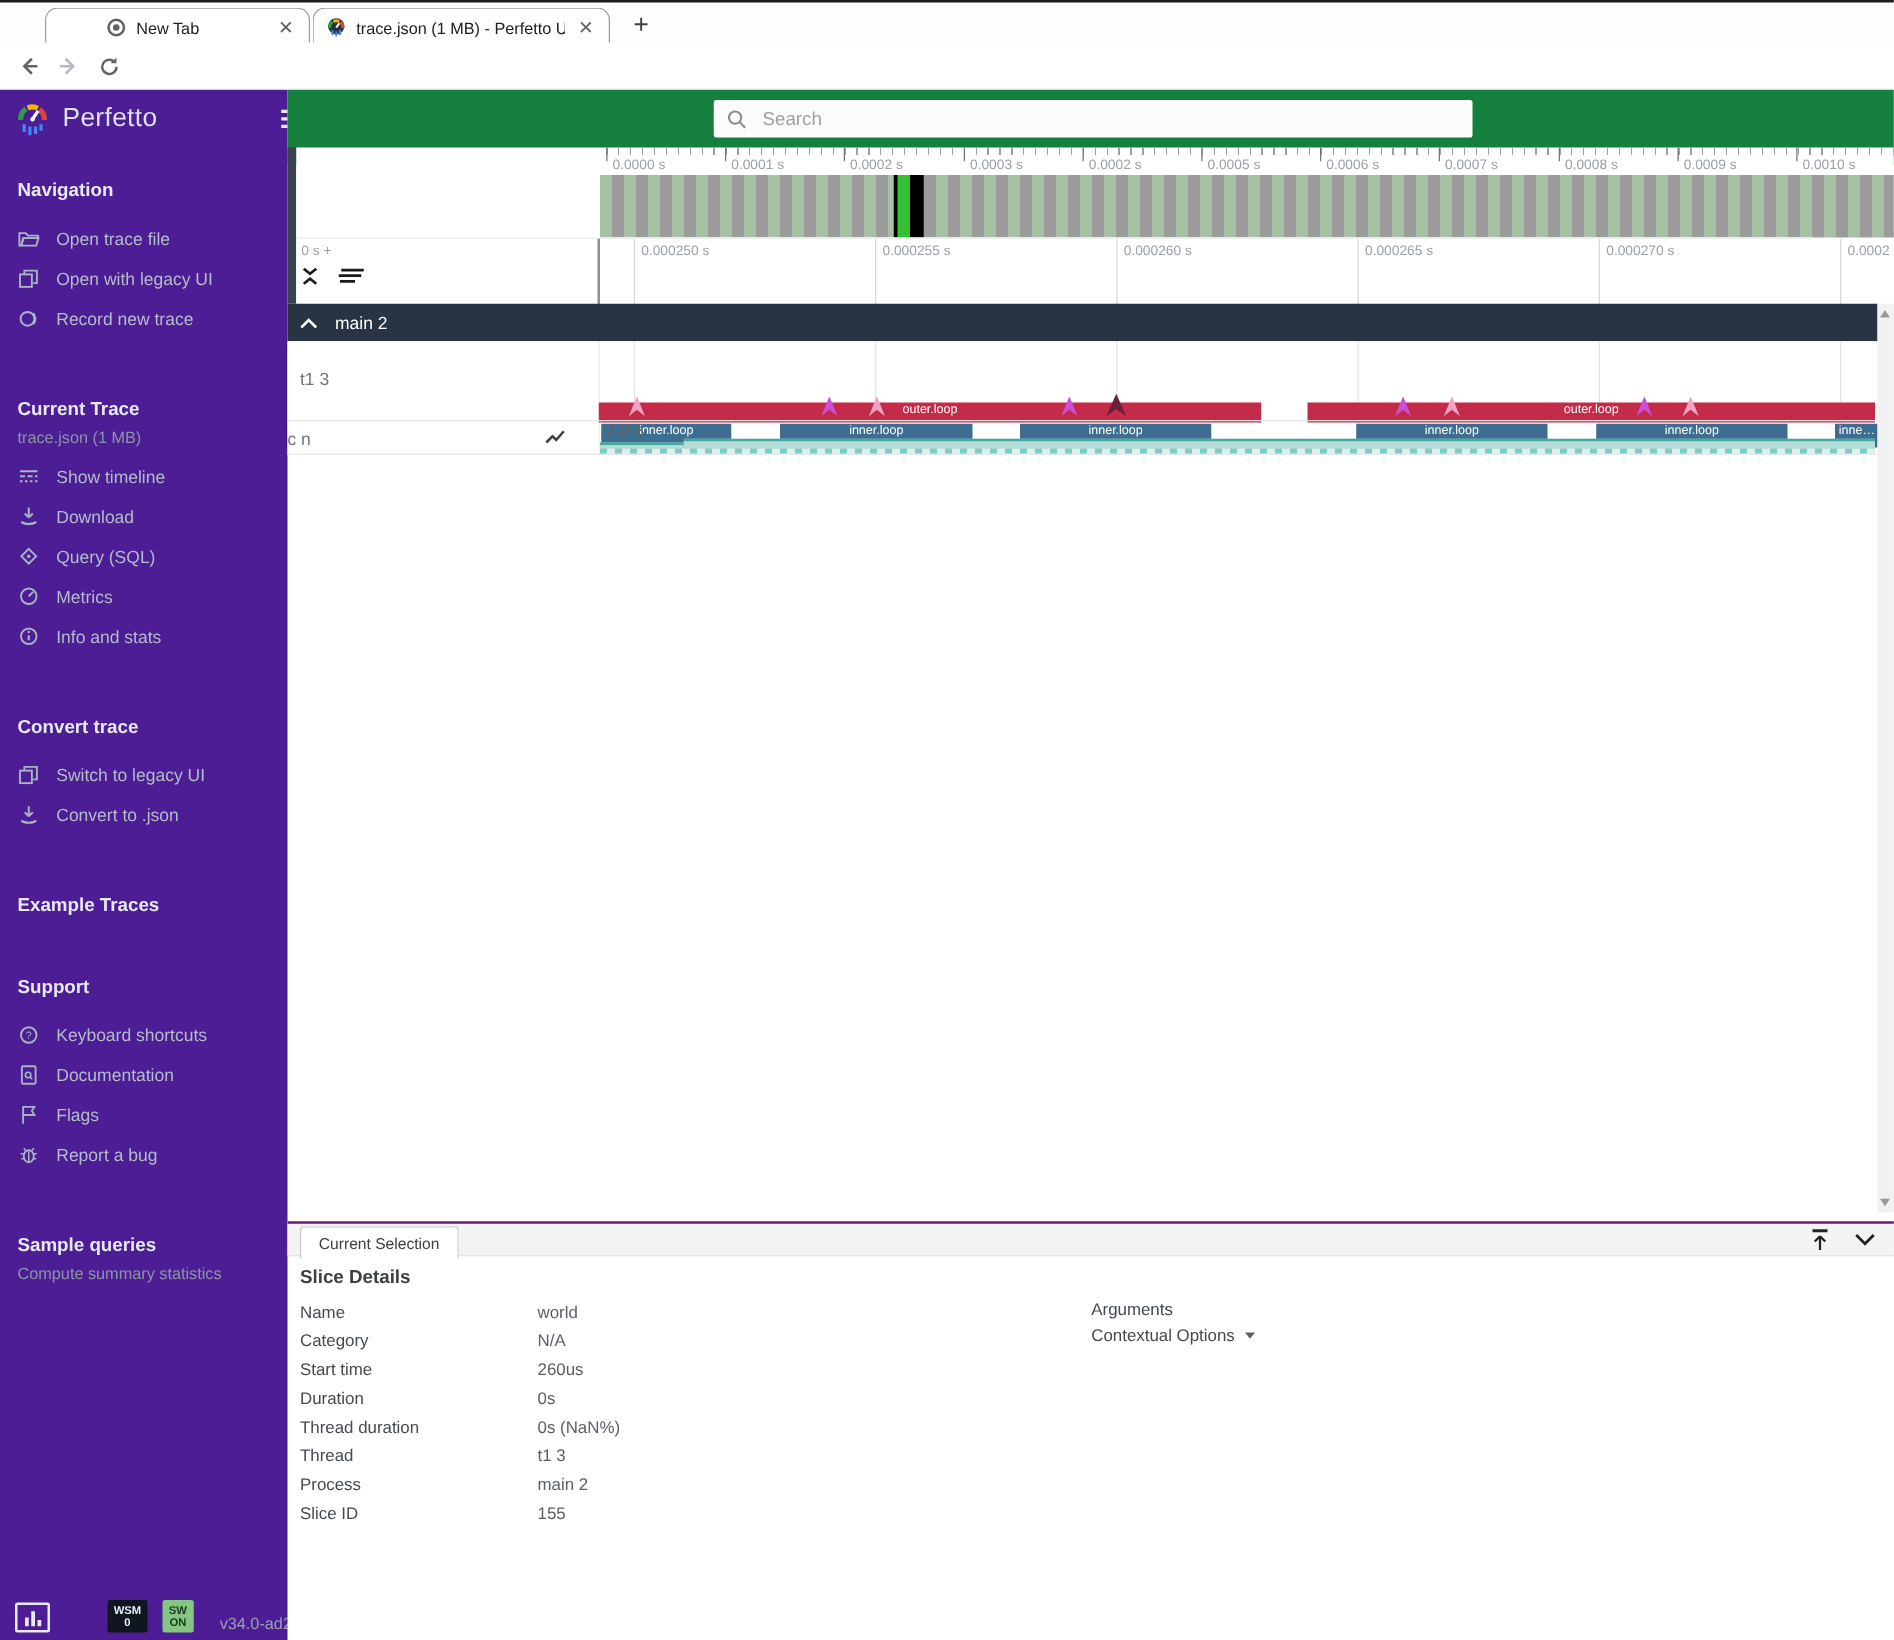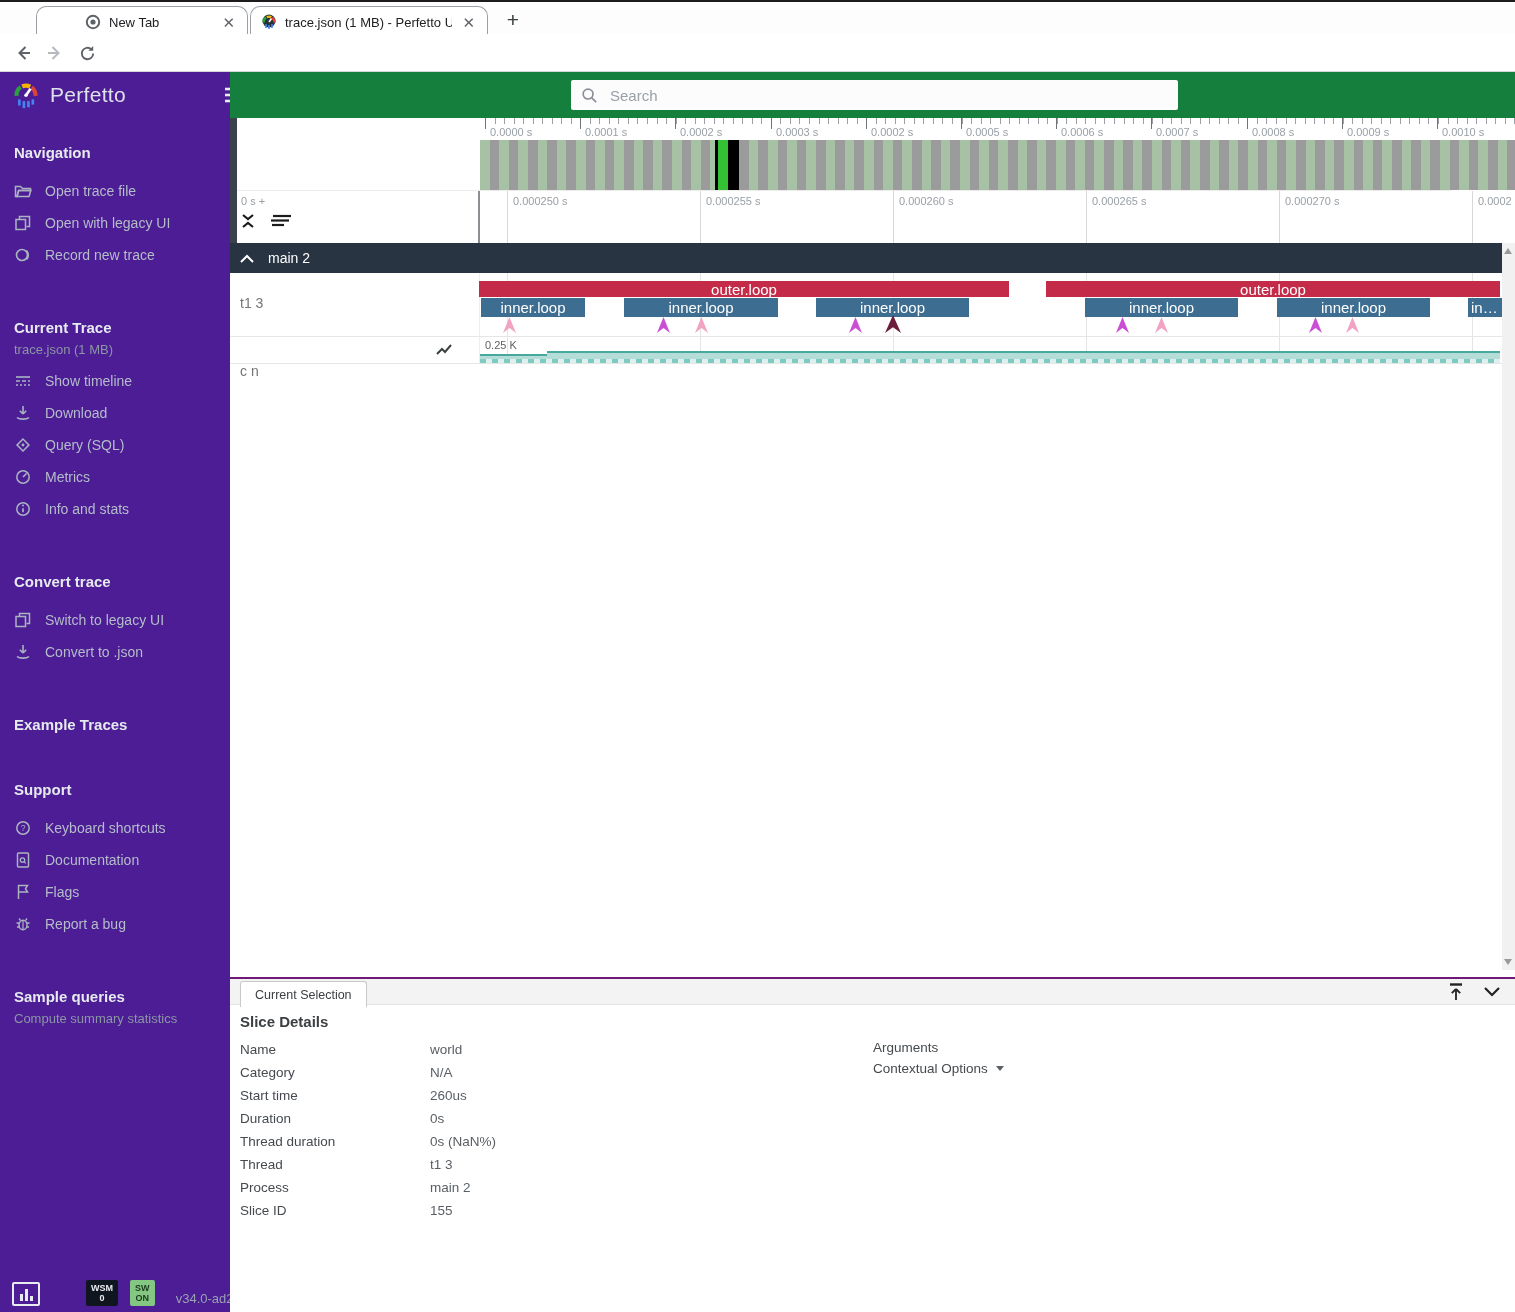--- a/index.html
+++ b/index.html
@@ -90,22 +90,22 @@
   .dt-icons { position:absolute; left:4px; top:22px; display:flex; gap:14px; color:#1b1b1b; }
 
   .grp-header { position:absolute; left:0; top:171px; width:1272px; height:30px;
     background:#283442; color:#fff; display:flex; align-items:center; gap:14px; padding:0 10px;
     font-size:14px; }
   .tracks { position:absolute; left:0; top:201px; width:1272px; height:91px; background:#fff; }
   .gridline { position:absolute; top:0; width:1px; height:91px; background:#e4e4e4; }
   .row-border { position:absolute; left:0; width:1272px; height:1px; background:#e6e6e6; }
   .track-label { position:absolute; font-size:14px; color:#757575; }
   .lp-border { position:absolute; left:249px; top:0; width:1px; height:91px; background:#eee; }
-  .slice { position:absolute; height:16px; color:#fff; font-size:15px;
-    display:flex; align-items:center; justify-content:center; overflow:hidden; cursor:pointer; }
+  .slice { position:absolute; height:16px; color:#fff; font-size:10px;
+    display:flex; justify-content:center; overflow:hidden; cursor:pointer;margin-top:41px; }
   .slice span { white-space:nowrap; overflow:hidden; text-overflow:ellipsis; }
   .slice.outer { background:#c32b49; top:8px; }
   .slice.inner { background:#3d6d90; top:25px; height:19px; }
   .marker { position:absolute; top:44px; width:13px; height:16px;
     clip-path:polygon(50% 0,100% 100%,50% 68%,0 100%); cursor:pointer; }
   .marker.pink { background:#f2a3c3; }
   .marker.magenta { background:#cb4fd6; }
   .marker.selected { background:#6b1f3d; width:16px; height:18px; top:42px; }
   .counter-max { position:absolute; left:255px; top:66px; font-size:11px; color:#616161; }
   .cnt-seg { position:absolute; background:#b5ddd8; border-top:2px solid #47a89d; }
@@ -559,21 +559,21 @@
     <div class="marker pink" style="left:465px"></div>
     <div class="marker magenta" style="left:619px"></div>
     <div class="marker selected" style="left:655px"></div>
     <div class="marker magenta" style="left:886px"></div>
     <div class="marker pink" style="left:925px"></div>
     <div class="marker magenta" style="left:1079px"></div>
     <div class="marker pink" style="left:1116px"></div>
 
     <div class="row-border" style="top:63px"></div>
 
-    <span class="track-label" style="left:10px; top:70px;margin-top:20px;">c n</span>
+    <span class="track-label" style="left:0; top:70px;">c n</span>
     <svg class="counter-icon" width="22" height="14" viewBox="0 0 22 14">
         <path d="M2 11l5-5 3 3 6-7" fill="none" stroke="#3c4043" stroke-width="2"></path>
       </svg>
     <span class="counter-max">0.25 K</span>
     <div class="cnt-seg" style="left:250px; top:81px; width:67px; height:6px;"></div>
     <div class="cnt-seg" style="left:317px; top:78px; width:953px; height:9px;"></div>
     <div class="cnt-dash"></div>
     <div class="row-border" style="top:90px"></div>
   </div>
 

